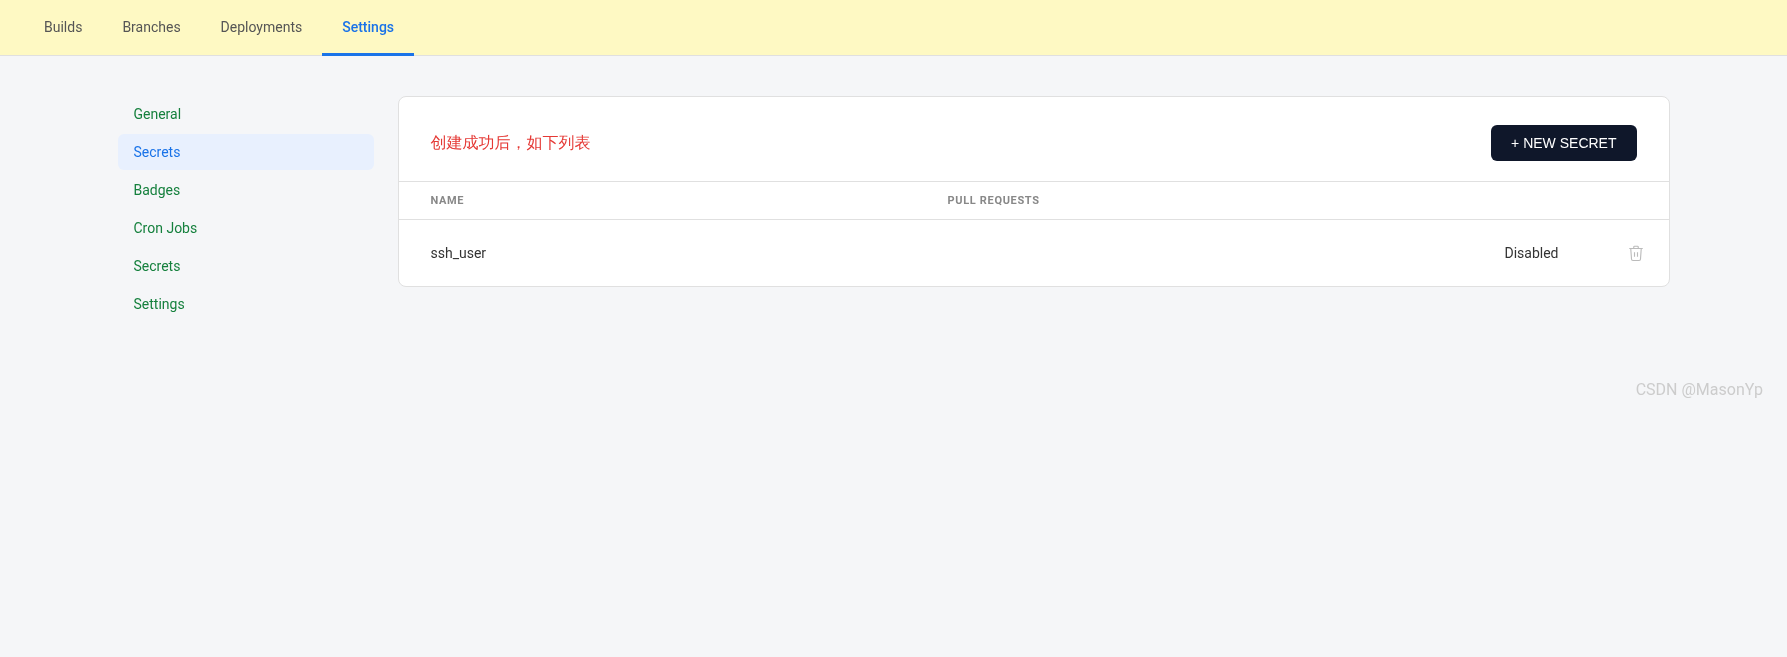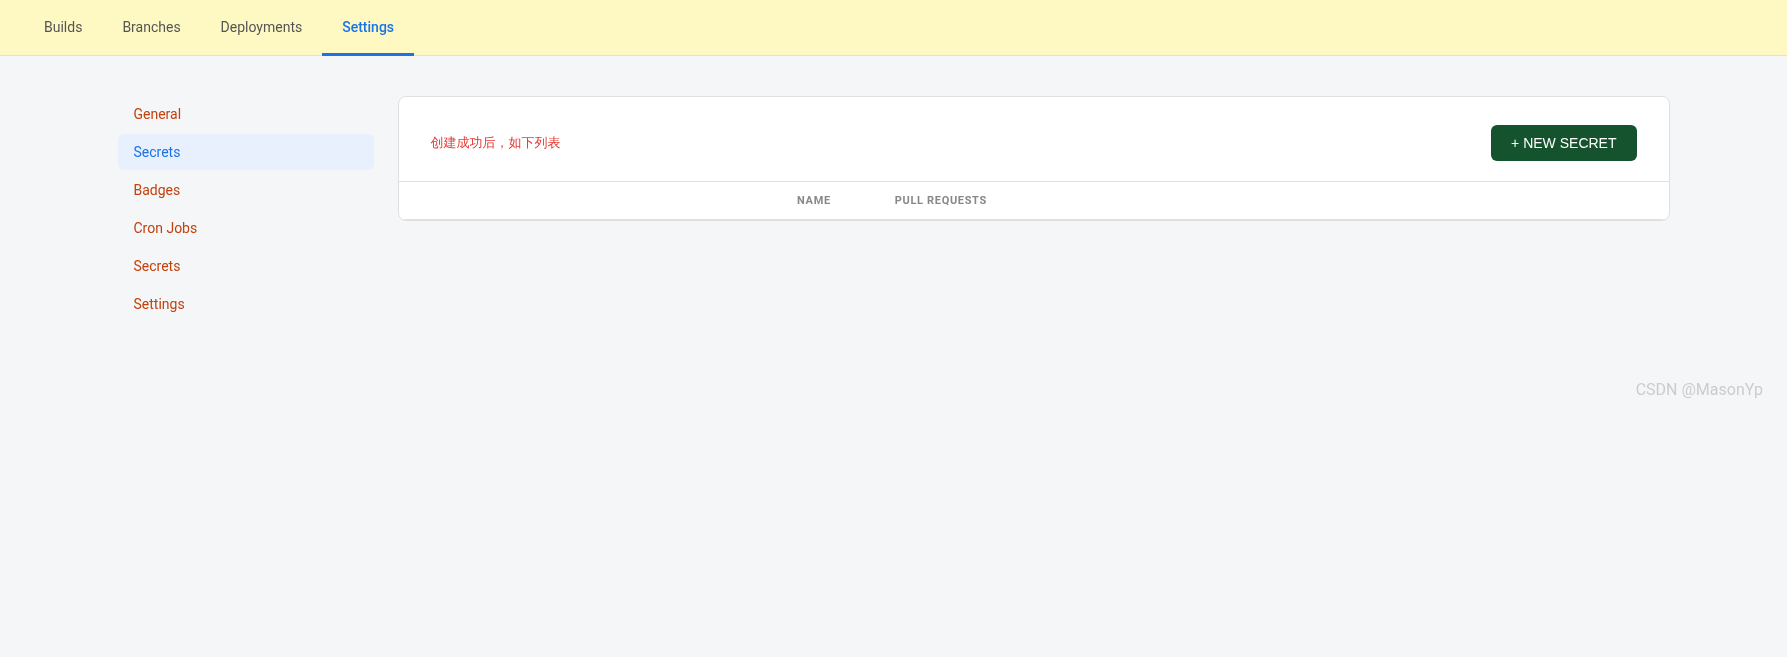--- a/index.html
+++ b/index.html
@@ -49,21 +49,21 @@
     
     .sidebar {
       width: 280px;
       flex-shrink: 0;
       padding-right: 24px;
     }
     .sidebar-item {
       padding: 10px 16px;
       border-radius: 6px;
       cursor: pointer;
-      color: #c2410c;
+      color: #15803d;
       font-size: 14px;
       margin-bottom: 2px;
     }
     .sidebar-item.active {
       background: #e8f0fe;
       color: #1a73e8;
     }
     .sidebar-section-label {
       font-size: 11px;
       font-weight: 600;
@@ -88,27 +88,27 @@
 
     
     .card-header {
       display: flex;
       align-items: center;
       justify-content: space-between;
       padding: 28px 32px 20px 32px;
     }
     .card-title-text {
       color: #e53935;
-      font-size: 13px;
+      font-size: 16px;
       font-weight: 500;
     }
 
     
     .new-secret-btn {
-      background: #14532d;
+      background: #0f172a;
       color: #fff;
       border: none;
       border-radius: 6px;
       padding: 10px 20px;
       font-size: 14px;
       font-weight: 500;
       cursor: pointer;
       display: flex;
       align-items: center;
       gap: 6px;
@@ -118,21 +118,21 @@
     .secrets-table {
       width: 100%;
       border-collapse: collapse;
     }
     .table-header-row {
       border-top: 1px solid #e0e0e0;
       border-bottom: 1px solid #e0e0e0;
     }
     .table-header-row th {
       padding: 12px 32px;
-      text-align: right;
+      text-align: left;
       font-size: 11px;
       font-weight: 700;
       color: #888;
       letter-spacing: 0.06em;
       text-transform: uppercase;
     }
     .table-header-row th.right { text-align: left; }
     .table-row td {
       padding: 20px 32px;
       border-bottom: 1px solid #f0f0f0;
@@ -210,20 +210,34 @@
 
       <table class="secrets-table">
         <thead>
           <tr class="table-header-row">
             <th>NAME</th>
             <th class="right">PULL REQUESTS</th>
             <th style="width:50px;"></th>
           </tr>
         </thead>
         <tbody>
+          <tr class="table-row">
+            <td>ssh_user</td>
+            <td class="pull-requests-cell">Disabled</td>
+            <td class="delete-cell">
+              <button class="trash-icon-btn" title="Delete">
+                <svg class="trash-icon-svg" viewBox="0 0 24 24">
+                  <polyline points="3 6 5 6 21 6"></polyline>
+                  <path d="M19 6l-1 14a2 2 0 0 1-2 2H8a2 2 0 0 1-2-2L5 6"></path>
+                  <path d="M10 11v6M14 11v6"></path>
+                  <path d="M9 6V4a1 1 0 0 1 1-1h4a1 1 0 0 1 1 1v2"></path>
+                </svg>
+              </button>
+            </td>
+          </tr>
         </tbody>
       </table>
     </div>
   </main>
 </div>
 
 <div class="page-footer">
   <span>CSDN @MasonYp</span>
 </div>
 

